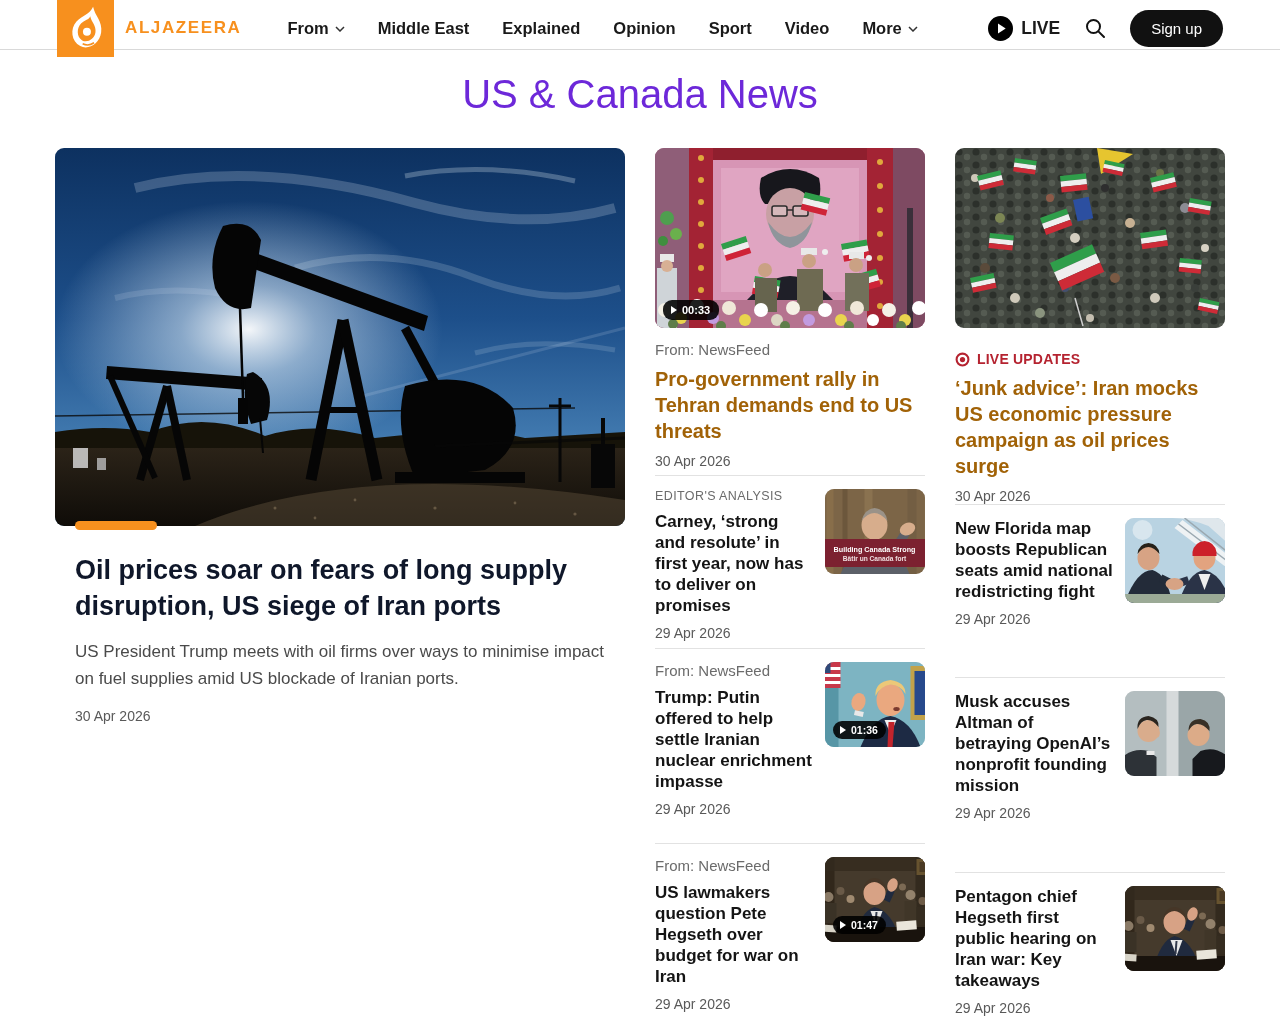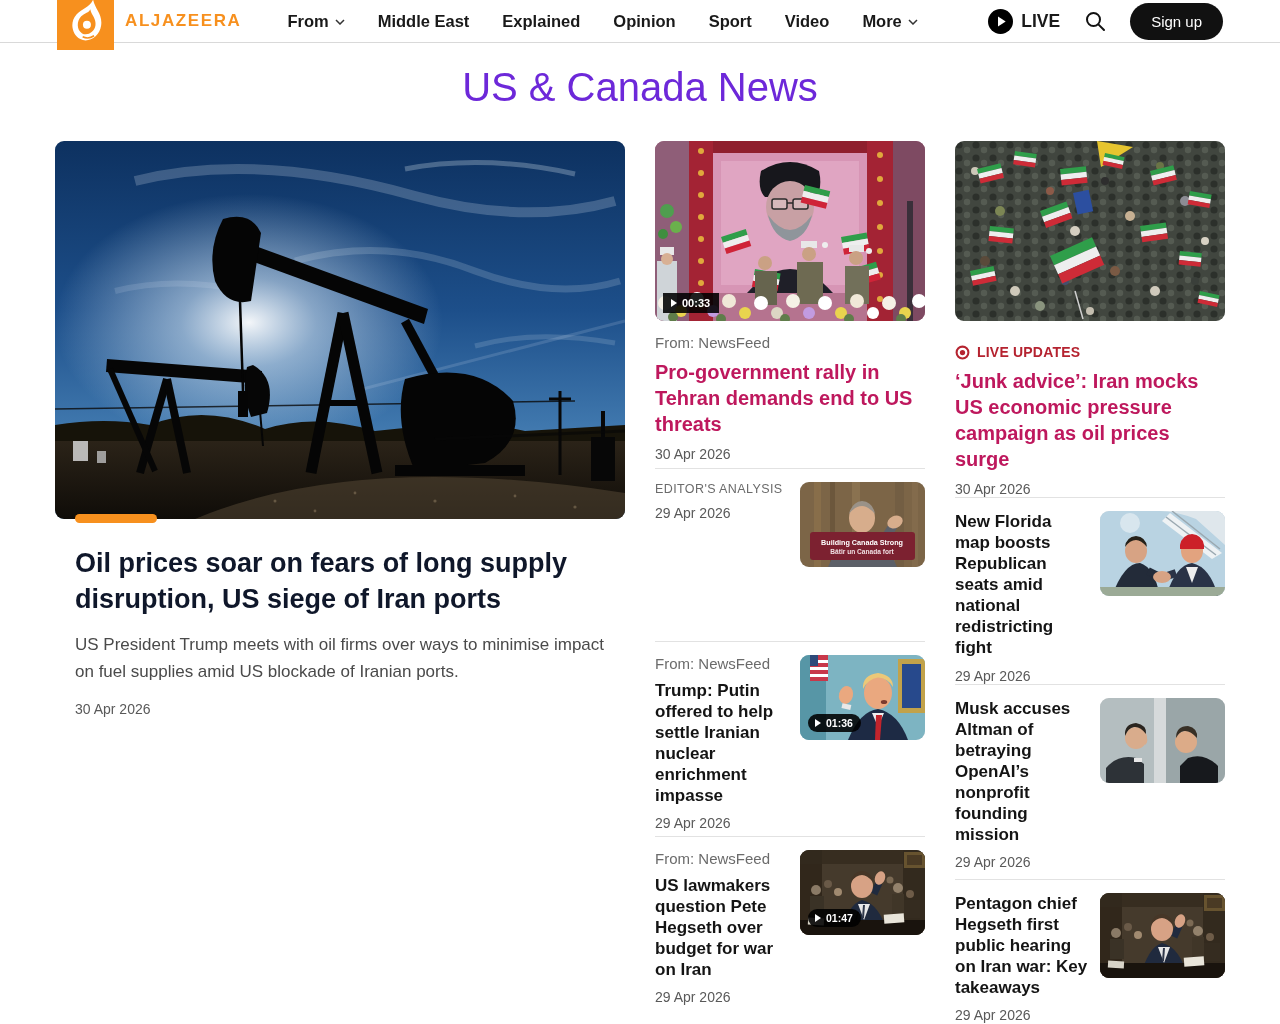--- a/index.html
+++ b/index.html
@@ -1,21 +1,21 @@
 <!DOCTYPE html>
 <html><head>
 <meta charset="utf-8">
 <style>
   * { box-sizing: border-box; }
   html, body { margin: 0; padding: 0; width: 1280px; height: 1024px; overflow: hidden;
     background: #fff; color: #1a1a1a; font-family: "Liberation Sans", "DejaVu Sans", sans-serif; }
   a { text-decoration: none; color: inherit; }
 
   
-  header { height: 43px; border-bottom: 1px solid #d9d9d9; display: flex; align-items: center; background: #fff; }
+  header { height: 43px; border-bottom: 1px solid #d9d9d9; display: flex; align-items: center; background: #fff; margin-top: 7px; }
   .logo { display: flex; align-items: center; margin-left: 57px; cursor: pointer; }
   .logo-mark { width: 57px; height: 57px; display: block; }
   .logo-text { color: #f7901e; font-weight: bold; font-size: 17px; letter-spacing: 1.6px; margin-left: 11px; }
   nav { display: flex; align-items: center; gap: 33px; margin-left: 46px; }
   .nav-item { display: flex; align-items: center; gap: 6px; font-size: 16.5px; font-weight: 600; color: #191919; cursor: pointer; }
   .chev { margin-top: 2px; }
   .header-actions { margin-left: auto; margin-right: 57px; display: flex; align-items: center; gap: 21px; }
   .live-btn { display: flex; align-items: center; gap: 8px; font-weight: bold; font-size: 17.5px; cursor: pointer; }
   .search-btn { background: none; border: none; padding: 2px; cursor: pointer; display: flex; }
   .signup-btn { background: #111; color: #fff; border: none; border-radius: 19px;
@@ -33,37 +33,37 @@
   .accent-bar { position: absolute; left: 20px; bottom: -4px; width: 82px; height: 9px;
     background: #f7901e; border-radius: 5px; z-index: 2; }
   .feature h2 { font-size: 27px; line-height: 1.34; font-weight: 700; color: #0f172a; margin: 26px 20px 0; cursor: pointer; }
   .feature .excerpt { font-size: 17px; line-height: 1.58; color: #4a4a4a; margin: 15px 20px 0; }
   .feature time { display: block; font-size: 14px; color: #595959; margin: 15px 20px 0; }
 
   
   .lead { min-height: 327px; }
   .lead-media { height: 180px; }
   .kicker { font-size: 15px; color: #6b6b6b; margin-top: 13px; }
-  .lead h3 { font-size: 20px; line-height: 1.3; font-weight: 700; color: #be185d; margin: 8px 0 0; cursor: pointer; }
+  .lead h3 { font-size: 20px; line-height: 1.3; font-weight: 700; color: #a16207; margin: 8px 0 0; cursor: pointer; }
   .lead time, .sub time { display: block; font-size: 14px; color: #595959; margin-top: 9px; }
   .live-kicker { display: flex; align-items: center; gap: 7px; margin-top: 23px;
     color: #b52330; font-weight: bold; font-size: 14px; letter-spacing: .2px; }
   hr.div { border: none; border-top: 1px solid #e2e2e2; margin: 0; }
 
   .sub { display: flex; align-items: flex-start; padding-top: 13px; }
   .sub.r1 { min-height: 172px; } .sub.r2 { min-height: 194px; } .sub.r3 { min-height: 158px; }
   .sub .txt { flex: 1; padding-right: 12px; }
   .kicker-caps { font-size: 12.5px; letter-spacing: .4px; color: #6b6b6b; margin-bottom: 8px; }
   .kicker-sm { font-size: 15px; color: #6b6b6b; margin-bottom: 8px; }
   .sub h4 { font-size: 17px; line-height: 1.24; font-weight: 700; color: #141414; margin: 0; cursor: pointer; }
-  .thumb { width: 125px; height: 85px; flex-shrink: 0; }
+  .thumb { width: 100px; height: 85px; flex-shrink: 0; }
 
   
   .badge { position: absolute; left: 8px; bottom: 8px; z-index: 2; background: rgba(0,0,0,.88);
-    color: #fff; display: flex; align-items: center; gap: 5px; border-radius: 0;
+    color: #fff; display: flex; align-items: center; gap: 5px; border-radius: 9px;
     padding: 4px 9px 4px 8px; font-size: 11px; font-weight: bold; }
   .badge.sm { padding: 3px 8px 3px 7px; font-size: 10.5px; border-radius: 10px; }
   .tri { width: 0; height: 0; border-left: 6px solid #fff; border-top: 4px solid transparent; border-bottom: 4px solid transparent; }
 </style>
 </head>
 <body>
 
 <header>
   <a class="logo">
     <svg class="logo-mark" viewBox="0 0 60 60">
@@ -342,20 +342,21 @@
         <div class="kicker">From: NewsFeed</div>
         <h3>Pro-government rally in Tehran demands end to US threats</h3>
         <time>30 Apr 2026</time>
       </article>
 
       <hr class="div">
 
       <article class="sub r1">
         <div class="txt">
           <div class="kicker-caps">EDITOR'S ANALYSIS</div>
+          <h4>Carney, ‘strong and resolute’ in first year, now has to deliver on promises</h4>
           <time>29 Apr 2026</time>
         </div>
         <div class="media-frame thumb">
           <svg viewBox="0 0 125 85" preserveAspectRatio="xMidYMid slice">
             <rect width="125" height="85" fill="#7c6547"></rect>
             <g opacity=".5">
                 <rect x="14" width="7" height="85" fill="#93794f"></rect>
                 <rect x="30" width="5" height="85" fill="#5d4a33"></rect>
                 <rect x="52" width="8" height="85" fill="#97805a"></rect>
                 <rect x="95" width="9" height="85" fill="#6b5840"></rect>

